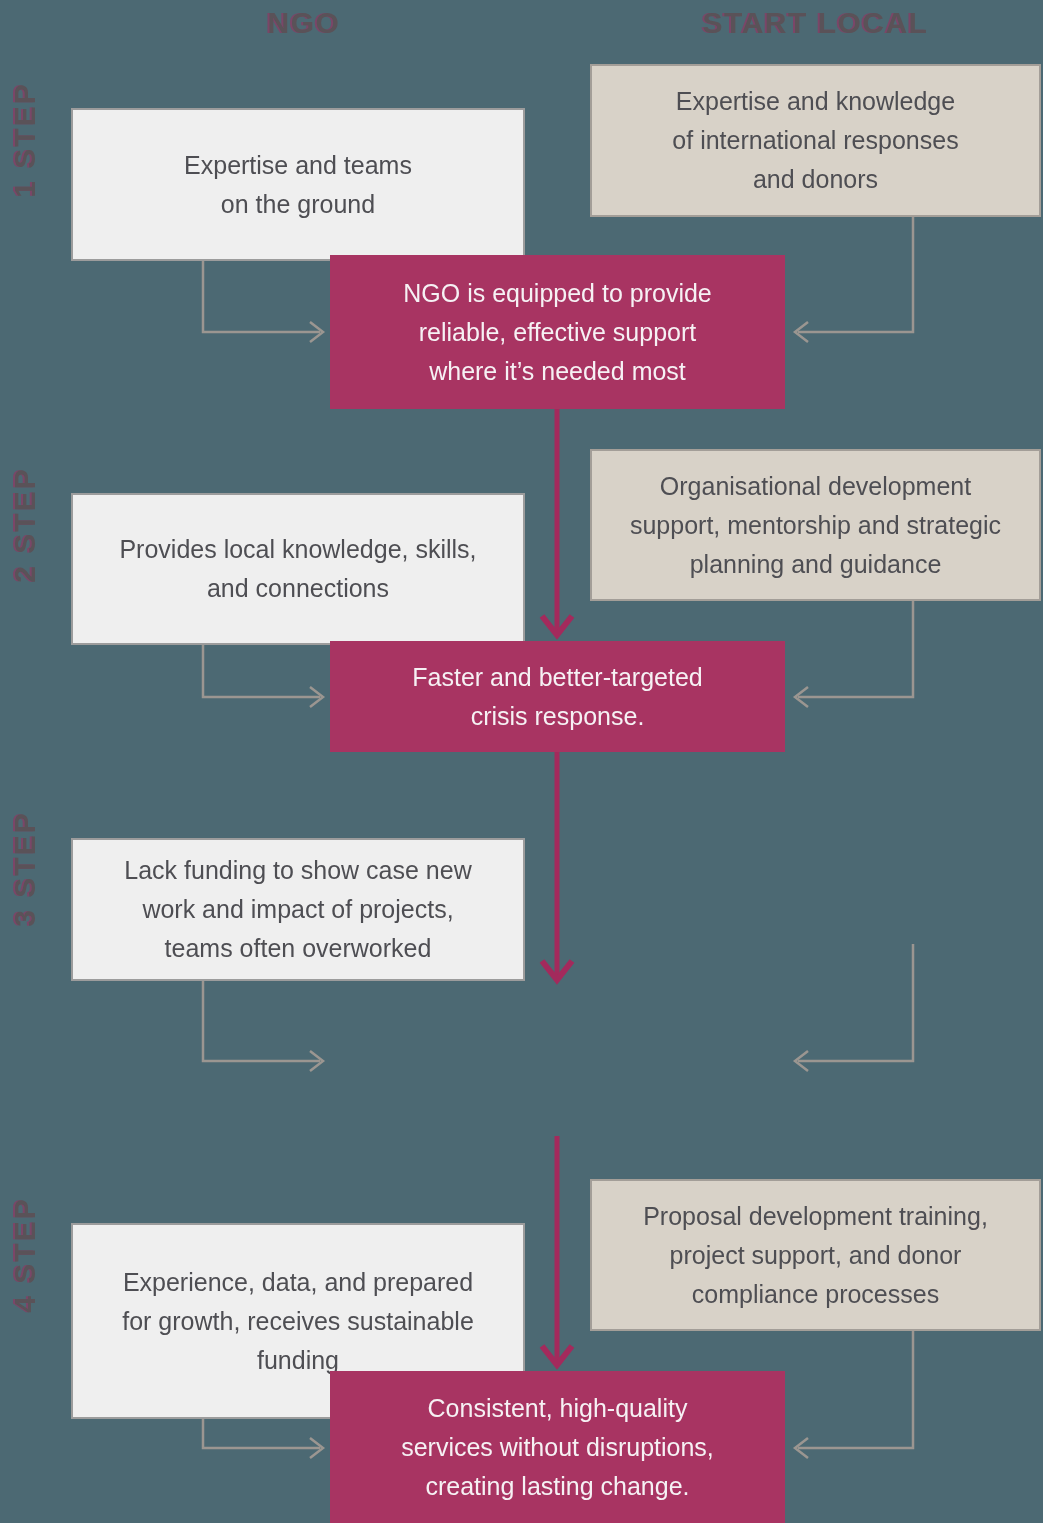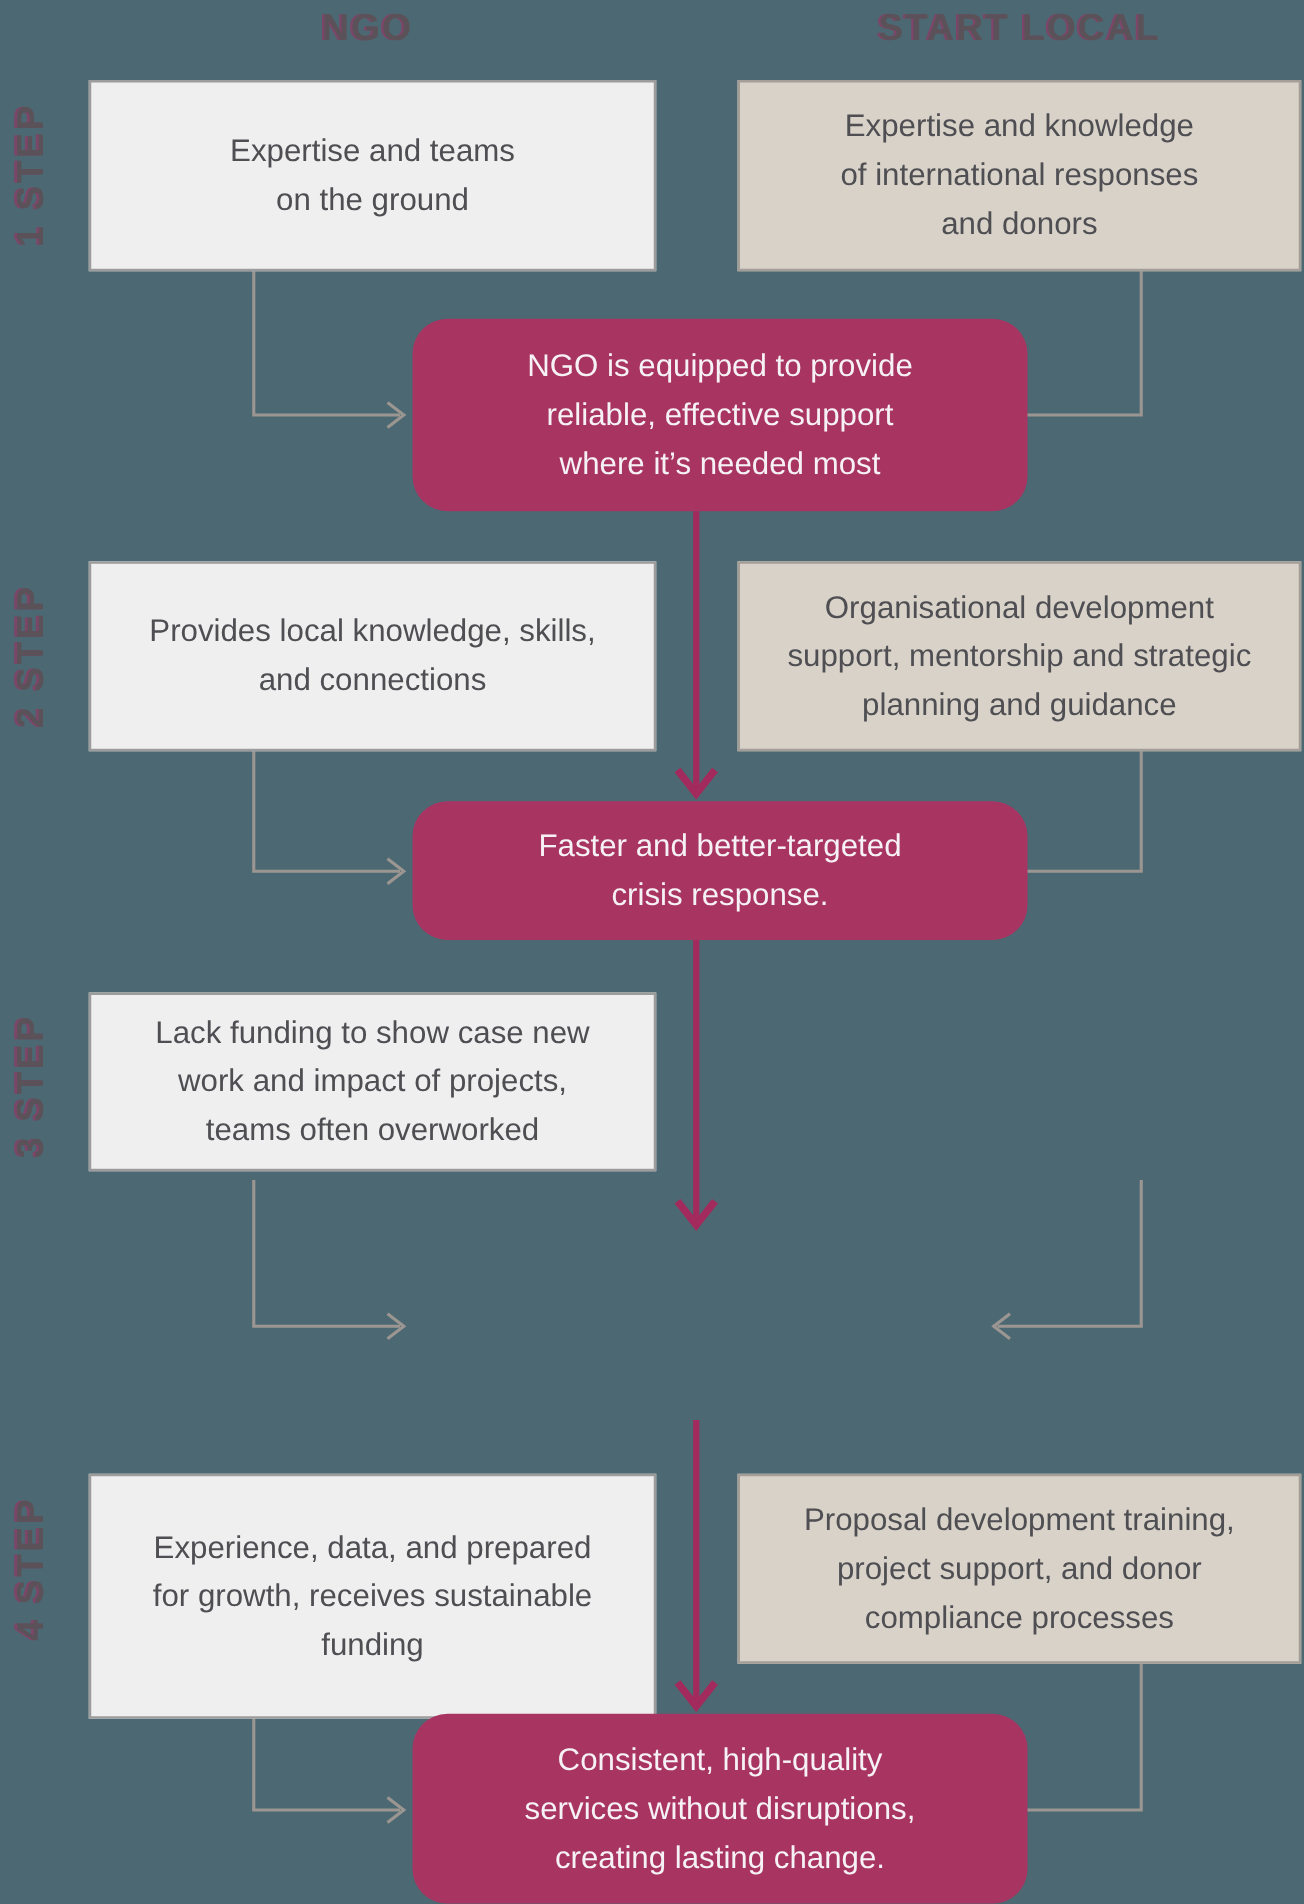--- a/index.html
+++ b/index.html
@@ -40,21 +40,21 @@
     top: 6px;
     height: 40px;
     text-align: center;
     font-size: 30px;
     font-weight: bold;
     letter-spacing: 1.5px;
     color: var(--header-text, #5A5258);
     text-shadow: -2px 0 0 rgba(163, 42, 94, 0.55);
     z-index: 2;
   }
-  .col-header.left { left: 67px; width: 454px; }
+  .col-header.left { left: 77px; width: 454px; }
   .col-header.right { left: 590px; width: 451px; }
   .step-label {
     position: absolute;
     left: -80px;
     width: 220px;
     height: 44px;
     transform: rotate(-90deg);
     text-align: center;
     font-size: 30px;
     font-weight: bold;
@@ -75,32 +75,32 @@
   .box .box-text {
     white-space: pre-line;
     font-size: 25px;
     line-height: 39px;
   }
   .ngo-box {
     left: 71px; width: 454px;
     background: var(--ngo-box-bg, #EFEFEF);
     border: 2px solid var(--ngo-box-border, #9C9C9C);
     color: var(--box-text, #4E4E53);
+    margin-top: 44px;
   }
   .local-box {
     left: 590px; width: 451px;
     background: var(--local-box-bg, #D8D2C8);
     border: 2px solid var(--local-box-border, #A39E98);
     color: var(--box-text, #4E4E53);
   }
   .outcome-box {
-    left: 330px; width: 492px;
+    left: 330px; width: 455px;
     background: var(--outcome-box-bg, #A83462);
     color: var(--outcome-text, #F6F1F4);
-    border-radius: 28px;
   }
 </style>
 </head>
 <body>
 
 <div class="canvas">
 
   <svg class="connectors" viewBox="0 0 1043 1523" xmlns="http://www.w3.org/2000/svg">
 
     <g>

